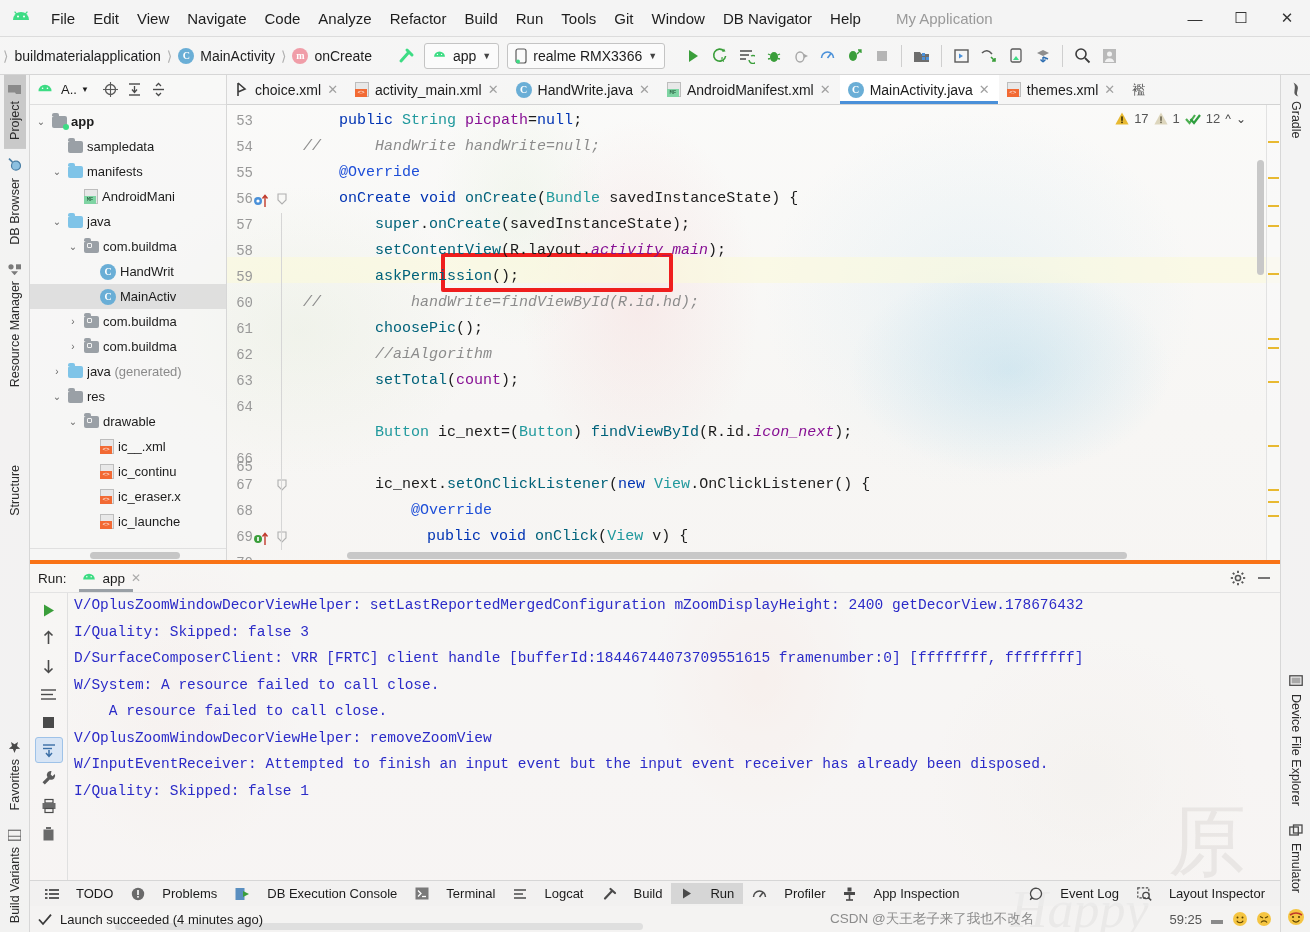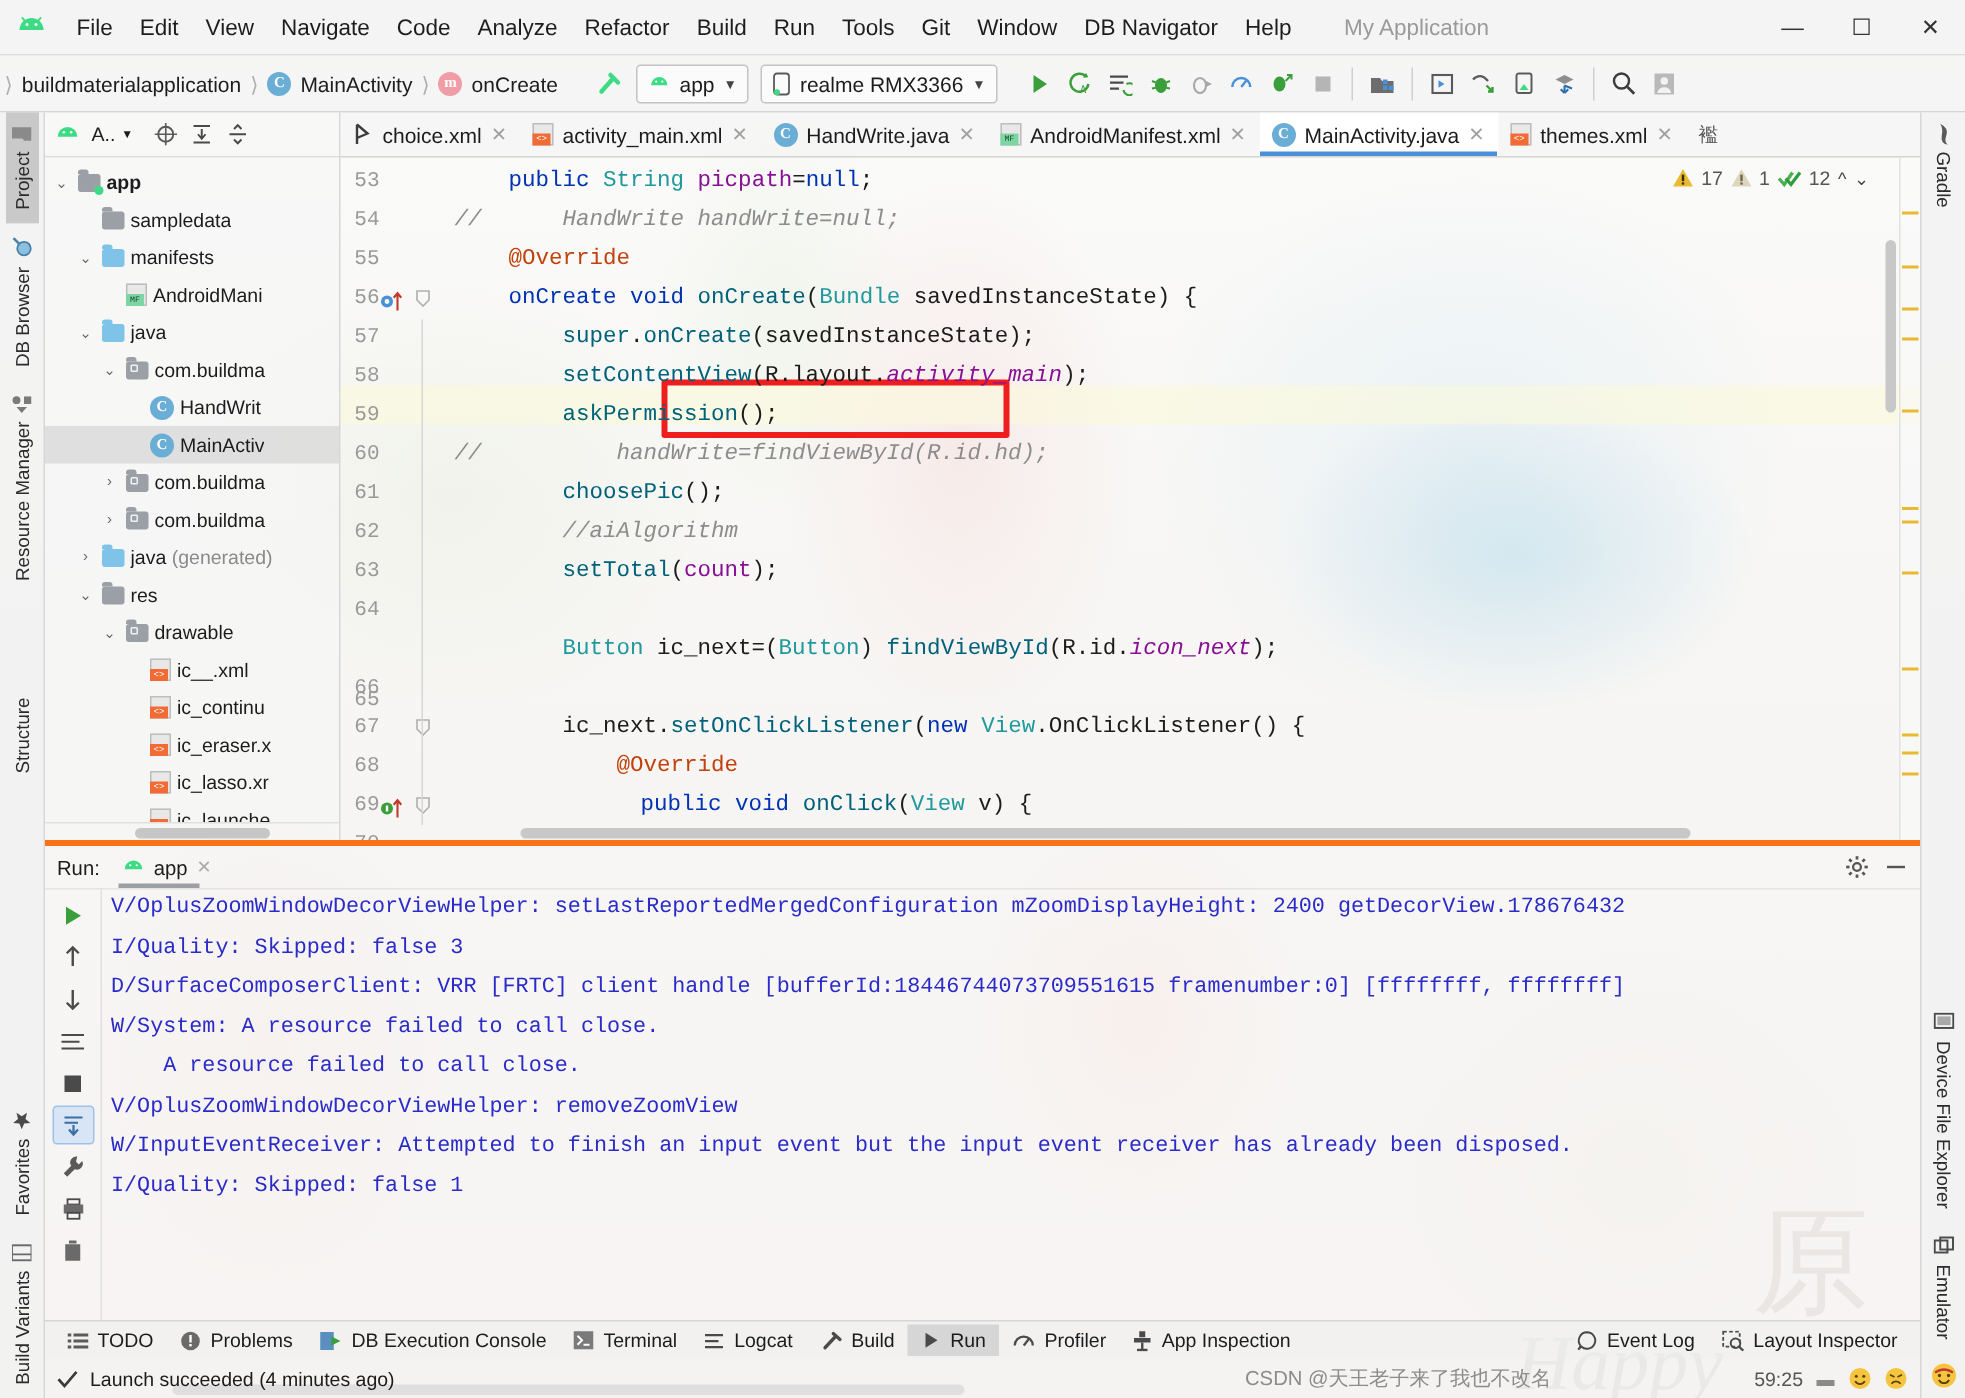--- a/index.html
+++ b/index.html
@@ -150,21 +150,21 @@
   .editorbody{ flex:1; display:flex; min-height:0; position:relative; overflow:hidden;
     font-family:"Liberation Mono", monospace; font-size:15px; }
   .gutter{ width:66px; flex:none; position:relative; }
   .lnum{ position:absolute; right:40px; color:#999; font-size:14px; }
   .gmark{ position:absolute; }
   .fold{position:absolute;left:50px;color:#9a9a9a;font-size:12px;}
   .code{ flex:1; position:relative; overflow:hidden; }
   .cl{ position:absolute; white-space:pre; left:0; }
   .k{color:#0033b3;}
   .cmt{color:#8c8c8c;font-style:italic;}
-  .ann{color:#c2410c;}
+  .ann{color:#1d4ed8;}
   .fld{color:#871094;} .fldi{color:#871094;font-style:italic;}
   .typ{color:#20999d;} .mth{color:#00627a;}
   .hl-line{position:absolute;left:0;right:0;background:rgba(252,250,217,.55);}
   .redbox{position:absolute;border:4px solid #ef1e1e;border-radius:2px;}
 
   .inspect{
     position:absolute; right:34px; top:6px; display:flex;align-items:center;gap:5px;
     font-family:"Liberation Sans",sans-serif;font-size:13px;color:#555; z-index:6;
   }
   .err-strip{
@@ -197,21 +197,21 @@
   }
   .logline{position:absolute;white-space:pre;left:6px;}
   .console-scroll{position:absolute;left:0;right:0;bottom:0;height:12px;}
   .console-scroll .th{position:absolute;left:115px;top:3px;width:528px;height:7px;background:#c8c8c8;border-radius:4px;}
 
   
   .toolwin-bar{
     height:26px;flex:none;display:flex;align-items:center;gap:0;
     background:rgba(240,240,240,.72);border-top:1px solid #d6d6d6;font-size:13px;padding-left:6px;
   }
-  .tw{display:flex;align-items:center;gap:6px;padding:3px 9px;white-space:nowrap;cursor:default;}
+  .tw{display:flex;align-items:center;gap:17px;padding:3px 9px;white-space:nowrap;cursor:default;}
   .tw.active{background:#d6d6d6;}
   .statusbar{
     height:26px;flex:none;display:flex;align-items:center;gap:8px;
     background:rgba(243,243,243,.55);font-size:13px;padding-left:8px;position:relative;
   }
   .status-right{margin-left:auto;display:flex;align-items:center;gap:8px;padding-right:8px;}
   .csdn{position:absolute;left:800px;top:4px;color:#8c8c8c;font-size:13.5px;}
   svg{display:block;}
 </style>
 </head>
@@ -588,27 +588,20 @@
                   <span class="tag">&lt;&gt;</span>
                 </span>
                 <span class="tlabel">ic_continu</span>
               </div>
               <div class="trow" style="padding-left: 52px;">
                 <span class="arrow"></span>
                 <span class="xmlfile">
                   <span class="tag">&lt;&gt;</span>
                 </span>
                 <span class="tlabel">ic_eraser.x</span>
-              </div>
-              <div class="trow" style="padding-left: 52px;">
-                <span class="arrow"></span>
-                <span class="xmlfile">
-                  <span class="tag">&lt;&gt;</span>
-                </span>
-                <span class="tlabel">ic_lasso.xr</span>
               </div>
               <div class="trow" style="padding-left: 52px;">
                 <span class="arrow"></span>
                 <span class="xmlfile">
                   <span class="tag">&lt;&gt;</span>
                 </span>
                 <span class="tlabel">ic_launche</span>
               </div>
             </div>
           <div class="proj-scroll">

